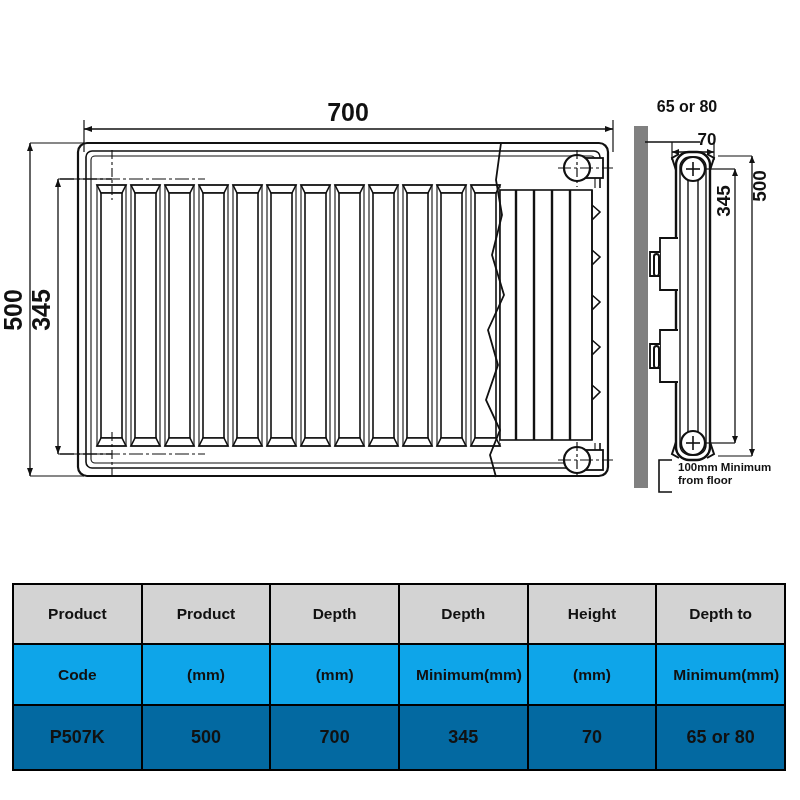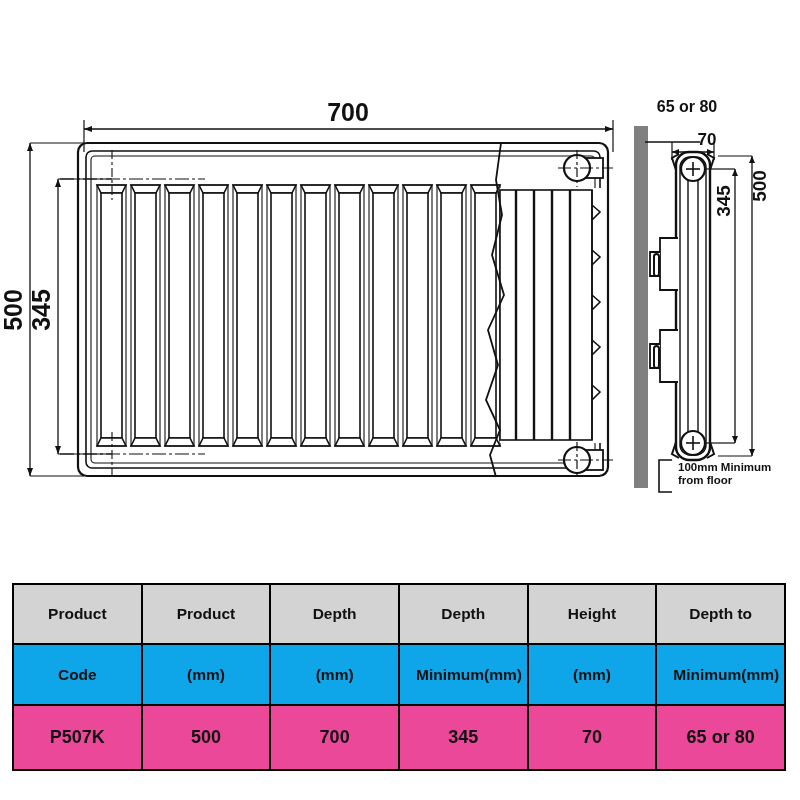--- a/index.html
+++ b/index.html
@@ -55,21 +55,21 @@
   }
   td.head2 {
     background: #0ea5e9;
     font-size: 15.5px;
     height: 27px;
     line-height: 27px;
     border-top: 1px solid #c0c0c0;
     border-bottom: 2.5px solid #000;
   }
   td.val {
-    background: #ec4899;
+    background: #0369a1;
     font-size: 18px;
     height: 31px;
     line-height: 31px;
   }
 </style>
 </head>
 <body>
 
 <div id="page">
 

